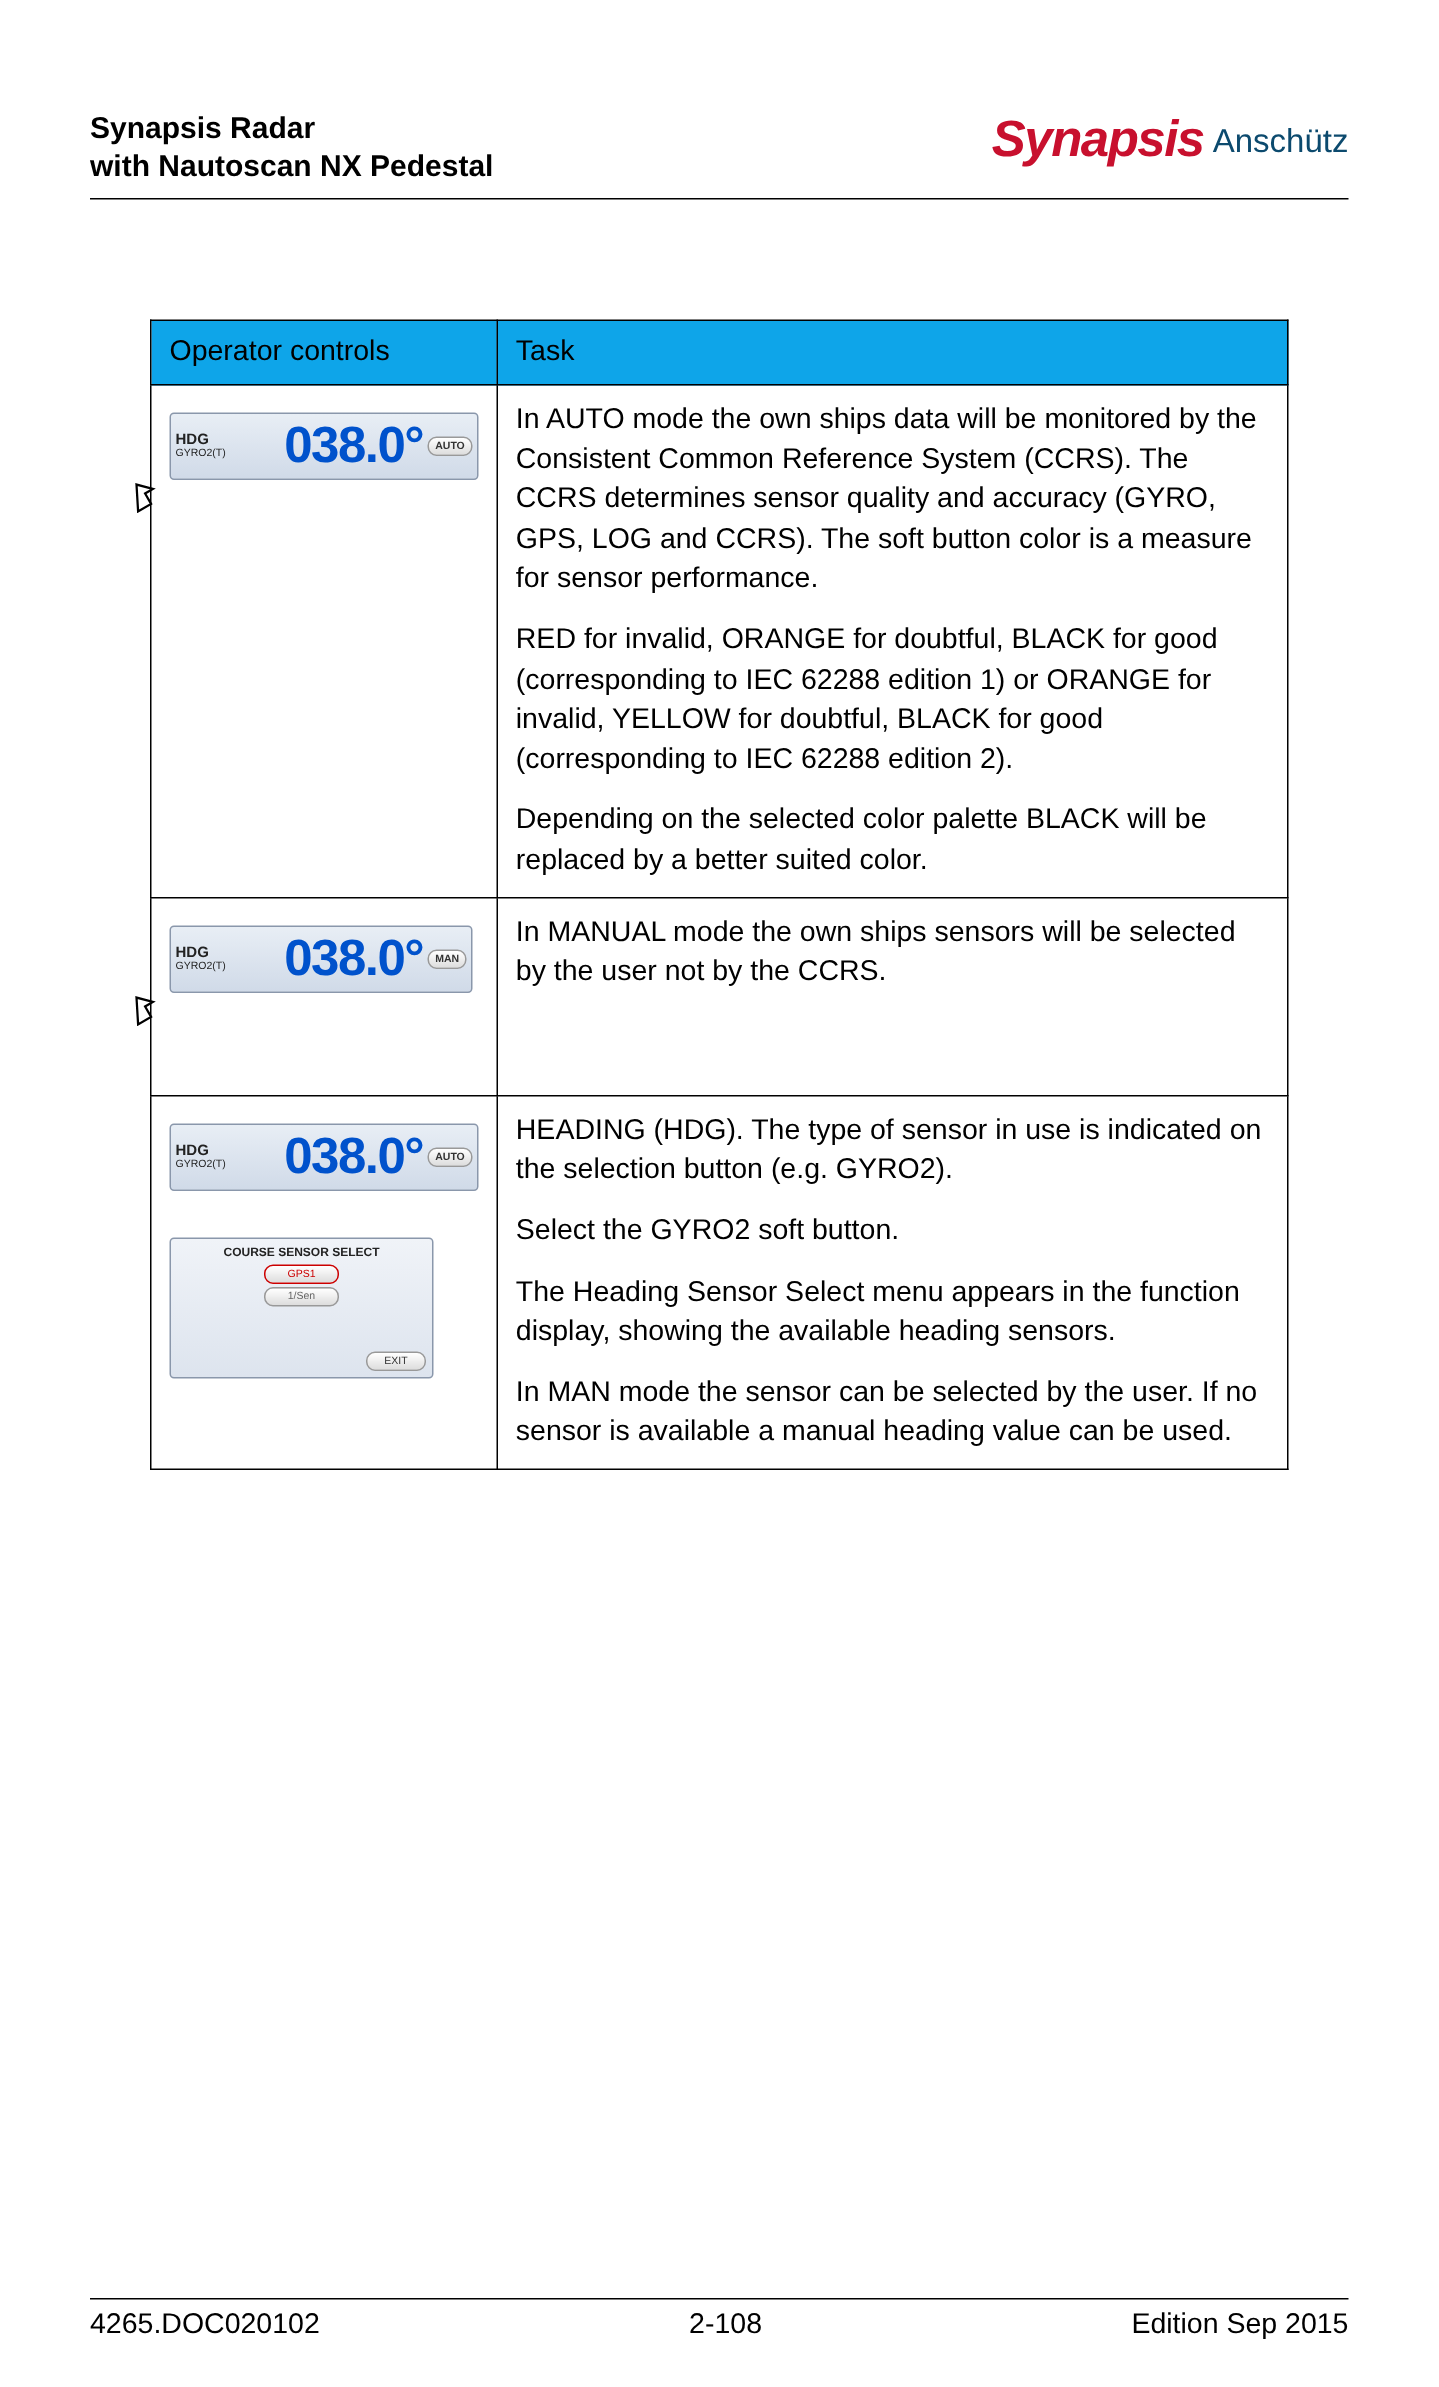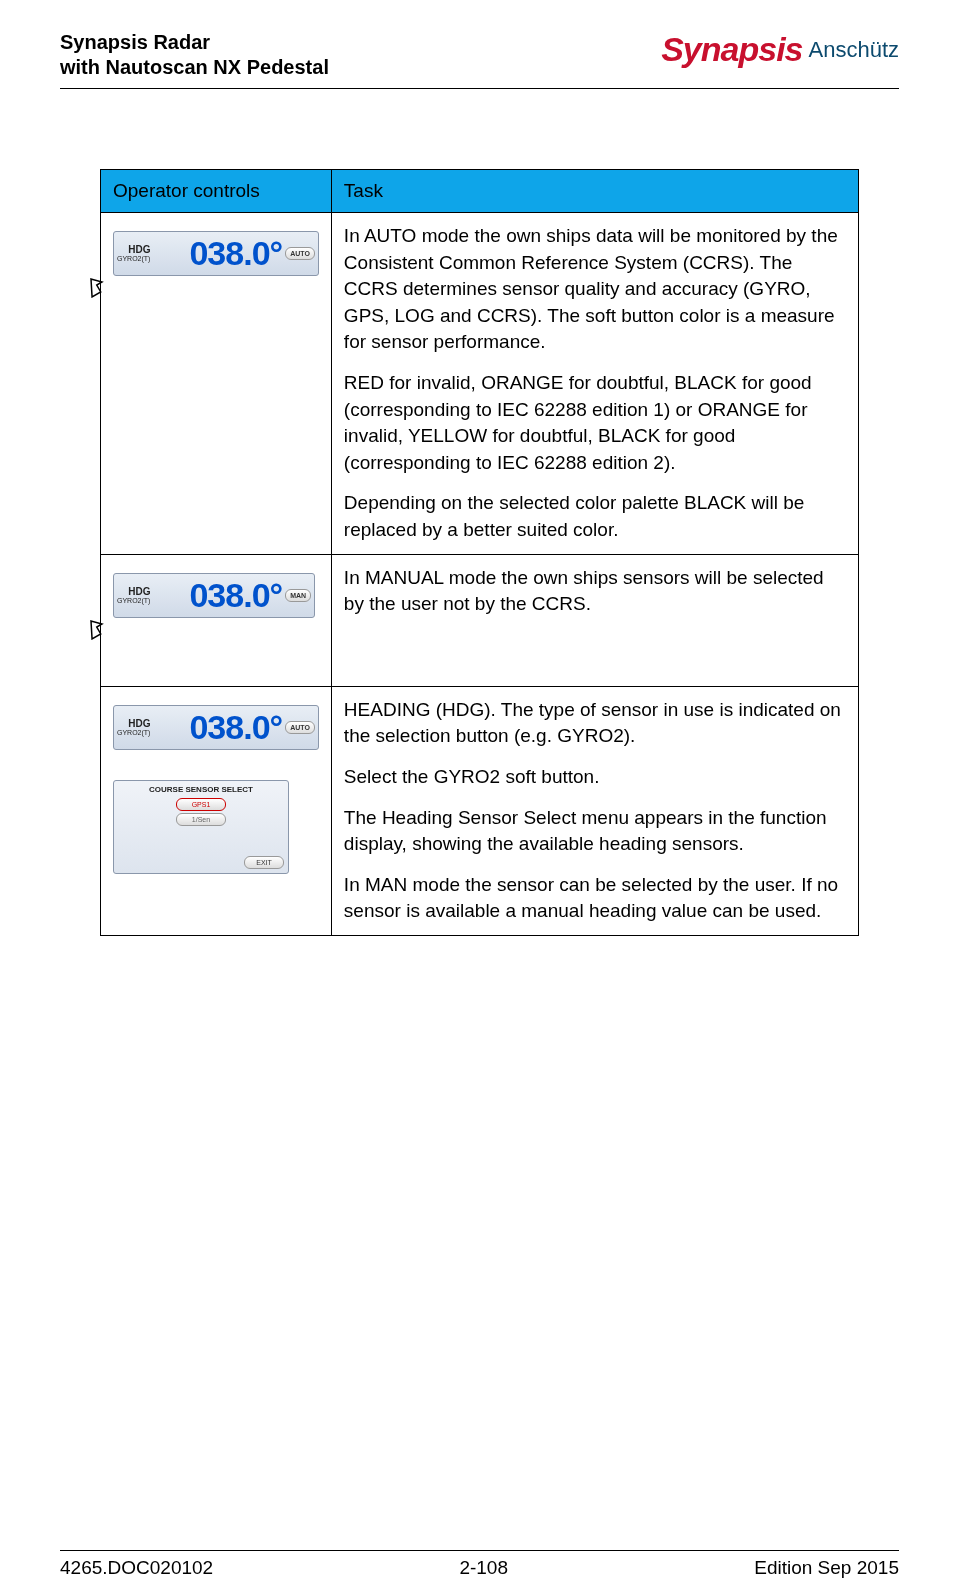--- a/index.html
+++ b/index.html
@@ -13,20 +13,21 @@
       width: 959px;
       height: 1591px;
       position: relative;
       padding: 30px 60px;
     }
     .header {
       display: flex;
       justify-content: space-between;
       align-items: flex-start;
       margin-bottom: 8px;
+      margin-top: 44px;
     }
     .header-left {
       font-size: 20px;
       line-height: 1.25;
     }
     .header-left .bold {
       font-weight: bold;
     }
     .header-right {
       display: flex;
@@ -83,21 +84,20 @@
     }
     .hdg-widget {
       background: linear-gradient(#e8eef5, #d0dae8);
       border: 1px solid #8a97ab;
       border-radius: 3px;
       display: inline-flex;
       align-items: center;
       padding: 2px 3px;
       margin-top: 8px;
       font-family: Arial, sans-serif;
-      text-align: right;
     }
     .hdg-label-stack {
       display: flex;
       flex-direction: column;
       line-height: 1;
       margin-right: 2px;
     }
     .hdg-label-top {
       font-size: 10px;
       font-weight: bold;
@@ -175,21 +175,21 @@
       margin-top: 30px;
     }
     .menu-exit .menu-btn {
       display: inline-block;
       width: 40px;
       margin: 0;
       color: #333;
     }
     .footer {
       position: absolute;
-      bottom: 12px;
+      bottom: 30px;
       left: 60px;
       right: 60px;
     }
     .footer hr {
       border: none;
       border-top: 1.5px solid #000;
       margin-bottom: 6px;
     }
     .footer-row {
       display: flex;

